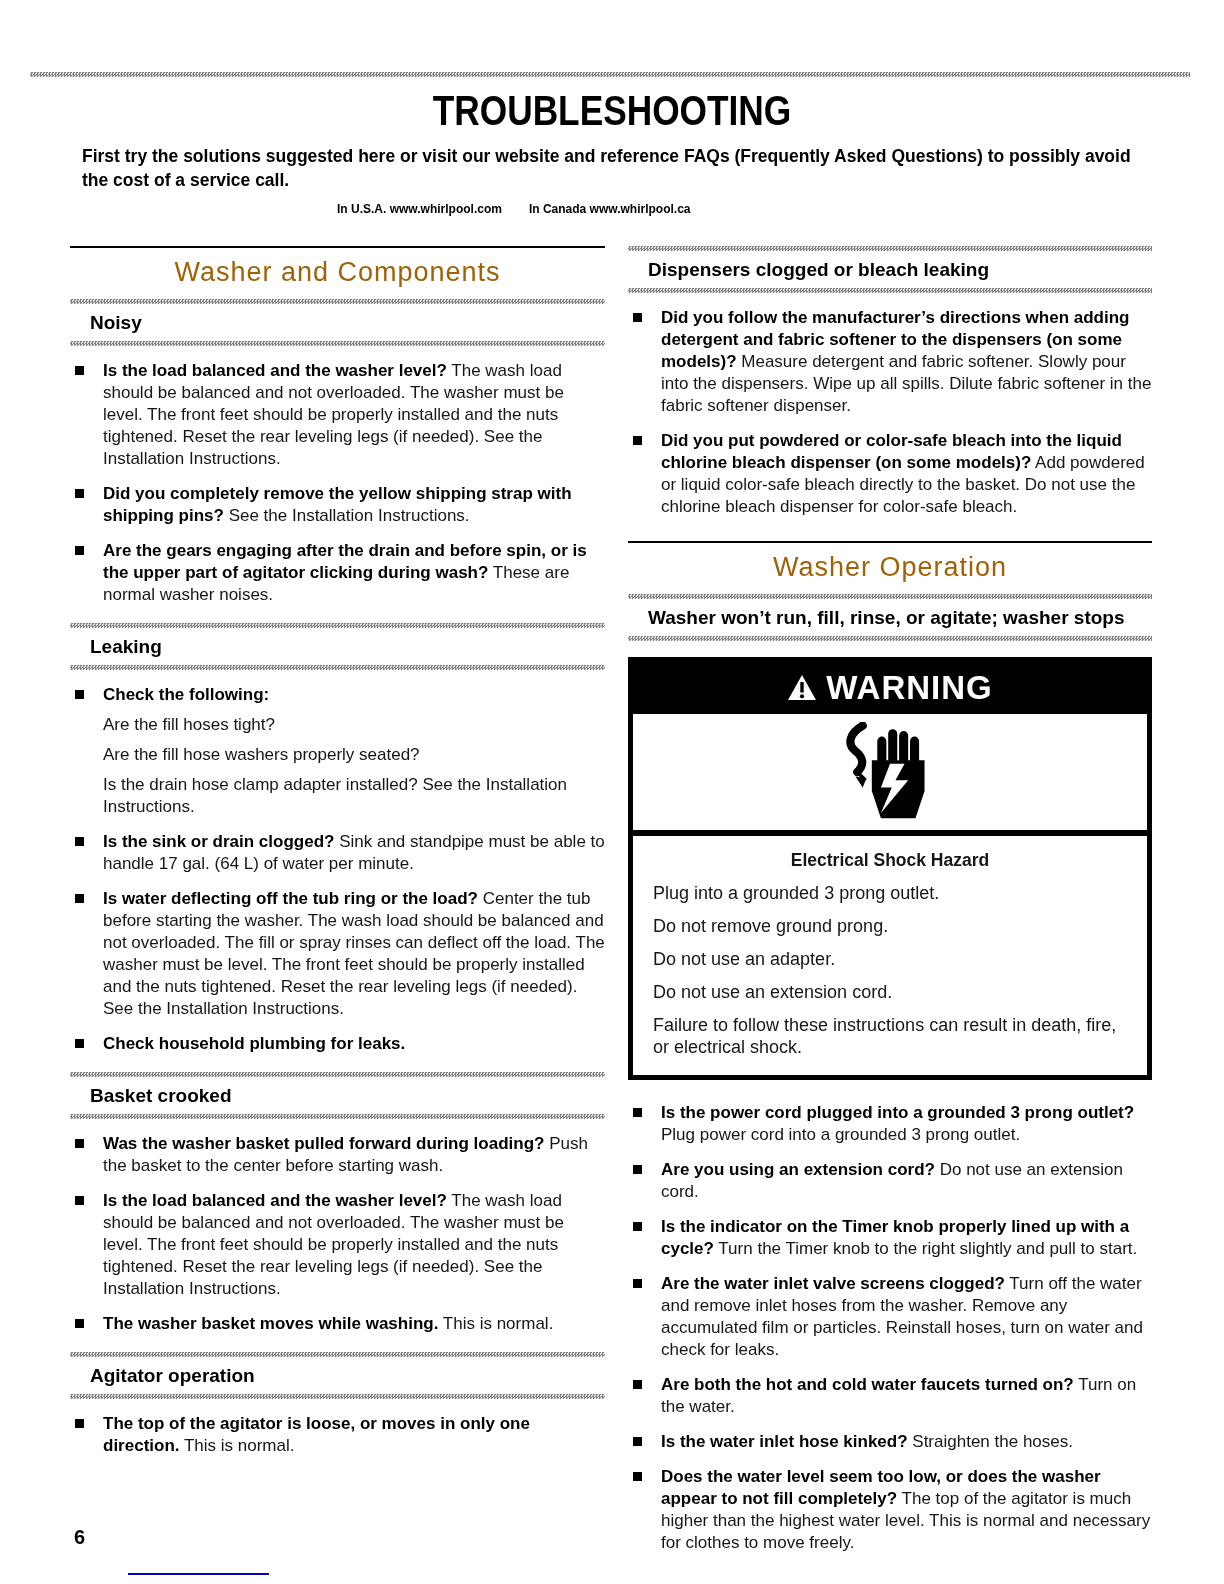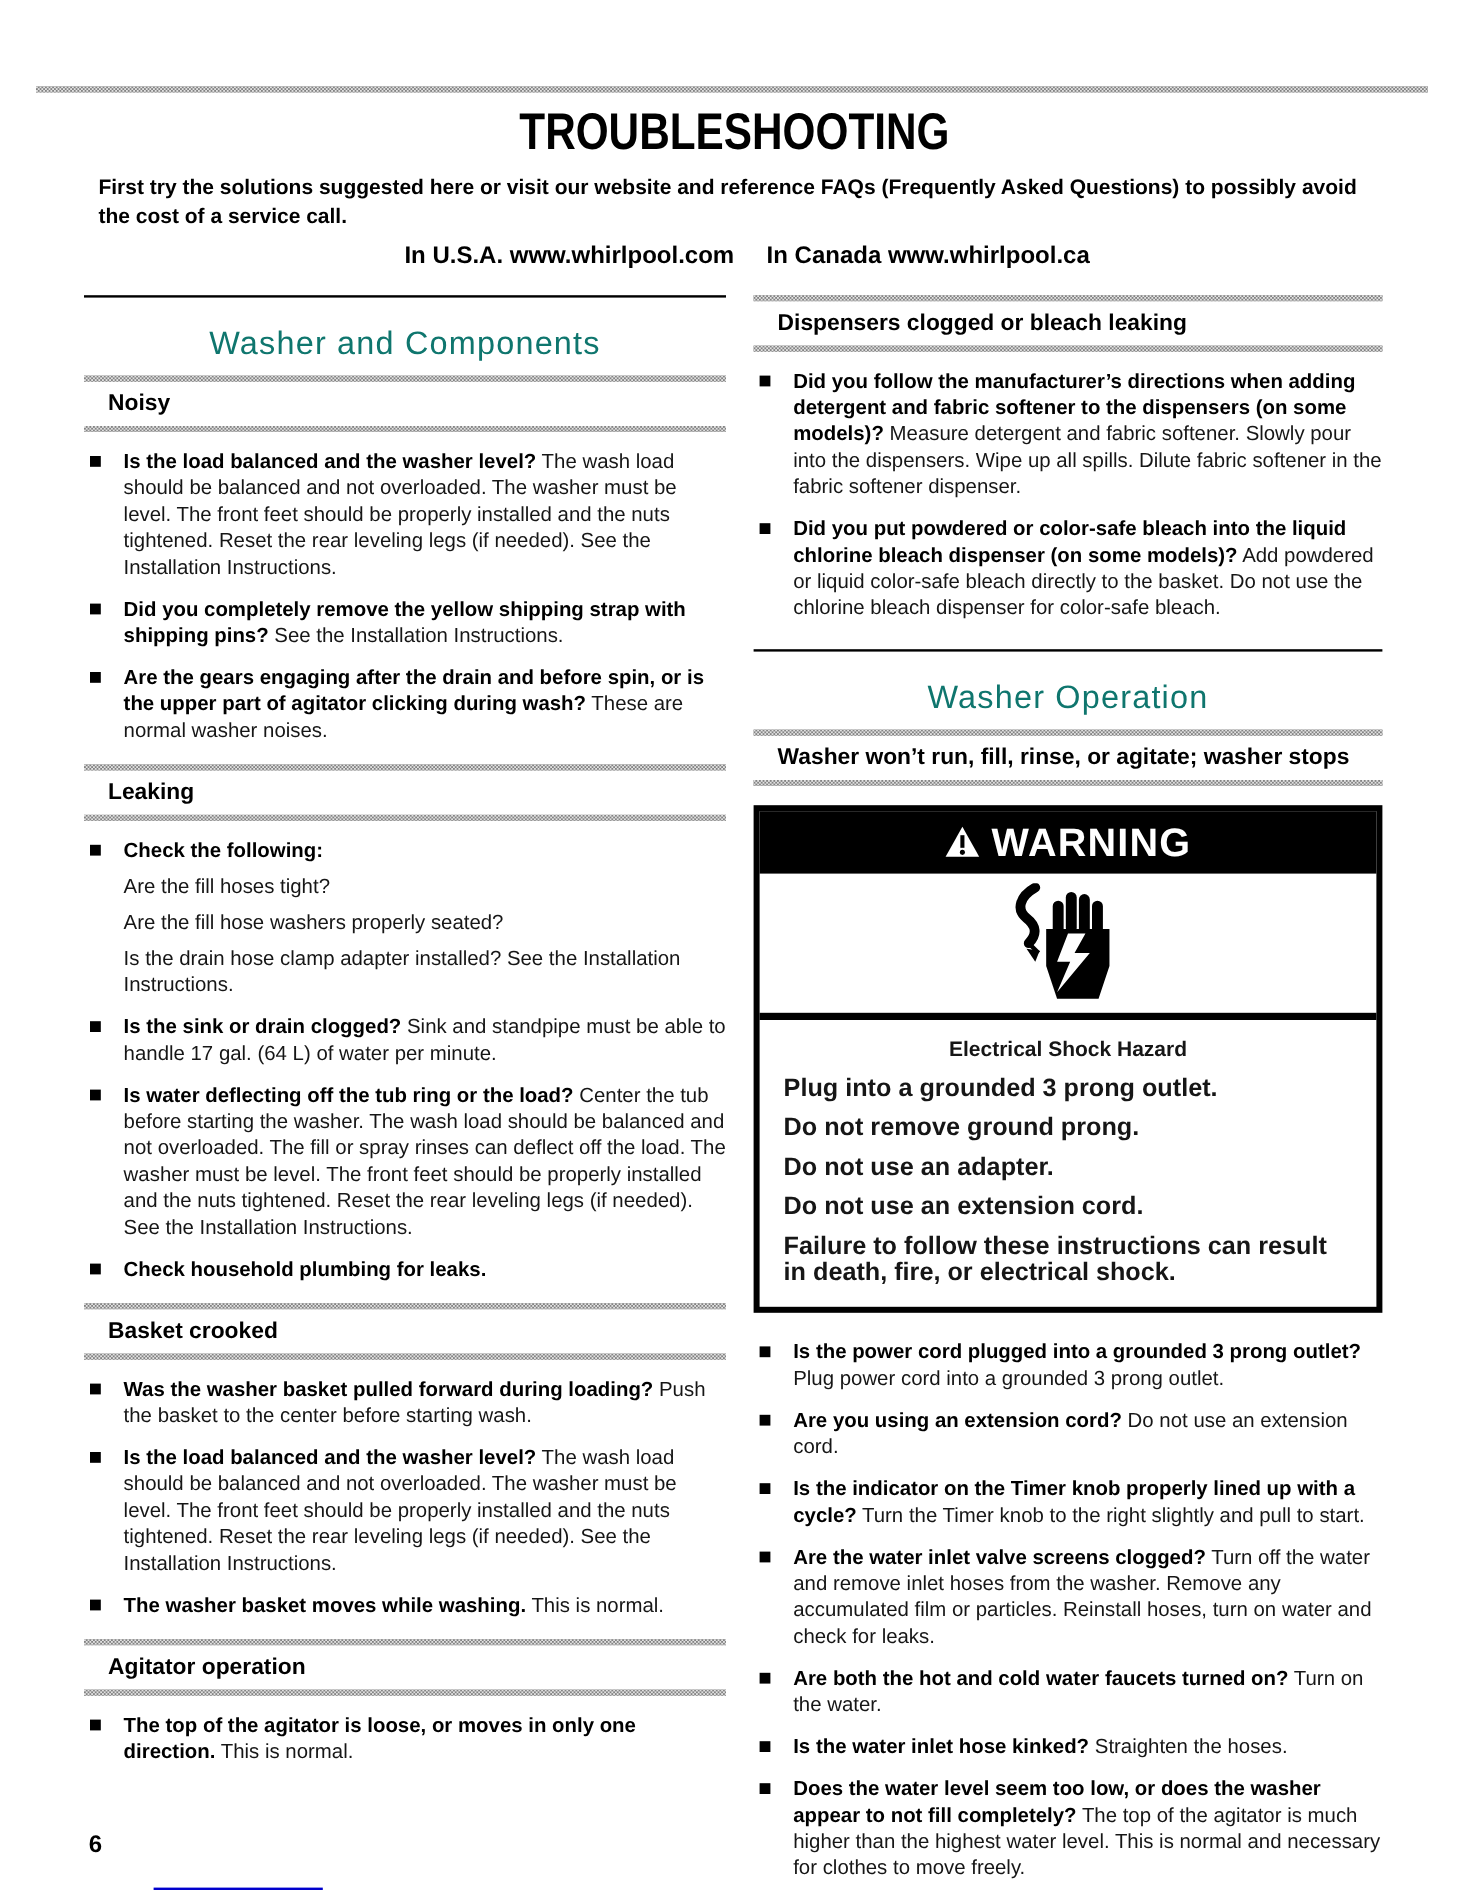--- a/index.html
+++ b/index.html
@@ -21,50 +21,50 @@
     position:absolute;top:86px;left:0;width:1224px;
     text-align:center;font-size:43px;font-weight:bold;color:#000;
     transform:scaleX(0.82);letter-spacing:0;
   }
   .subtitle{
     position:absolute;top:144px;left:82px;width:1060px;
     text-align:left;font-size:17.5px;line-height:24px;font-weight:bold;color:#000;
   }
   .urls{
     position:absolute;top:202px;left:337px;
-    display:flex;gap:27px;font-size:20px;font-weight:bold;color:#000;white-space:nowrap;
+    display:flex;gap:27px;font-size:12px;font-weight:bold;color:#000;white-space:nowrap;
   }
 
   .col{position:absolute;top:246px;}
   .col-left{left:70px;width:535px;}
   .col-right{left:628px;width:524px;}
 
   .section-title{
-    text-align:center;color:#0f766e;font-size:27px;font-weight:400;
-    letter-spacing:1px;margin:23px 0 11px;
+    text-align:center;color:#a16207;font-size:27px;font-weight:400;
+    letter-spacing:1px;margin:9px 0 11px;
   }
   .subhead{font-size:19px;font-weight:bold;color:#000;padding:8px 0 7px 20px;}
 
   .bullets{padding:14px 0 4px;}
   .bullet{display:flex;margin-bottom:13px;}
   .sq{flex:0 0 auto;width:9px;height:9px;background:#000;margin:6px 0 0 5px;}
   .bt{margin-left:19px;font-size:17px;line-height:22px;}
   .bt b{color:#000;}
   .sub p{margin:8px 0 0 0;}
 
   .warnbox{border:5px solid #000;margin:16px 0 20px;background:#fff;}
   .warnhead{
     background:#000;color:#ffffff;height:52px;
     display:flex;align-items:center;justify-content:center;gap:9px;
     font-size:33px;font-weight:bold;letter-spacing:1px;
   }
   .warnfig{height:116px;display:flex;align-items:center;justify-content:center;border-bottom:6px solid #000;}
   .warntext{padding:13px 20px 6px;}
   .warntext .hz{text-align:center;font-weight:bold;font-size:17.5px;margin:0 0 11px;}
-  .warntext p{font-weight:bold;font-size:21px;line-height:22px;margin:0 0 11px;}
+  .warntext p{font-weight:normal;font-size:18px;line-height:22px;margin:0 0 11px;}
 
   .pagenum{position:absolute;left:74px;top:1526px;font-size:20px;font-weight:bold;color:#000;}
   .bluebar{position:absolute;left:128px;top:1573px;width:141px;height:2px;}
 </style>
 </head>
 <body>
 
 <div class="page">
 
   <div class="tline topline"></div>

